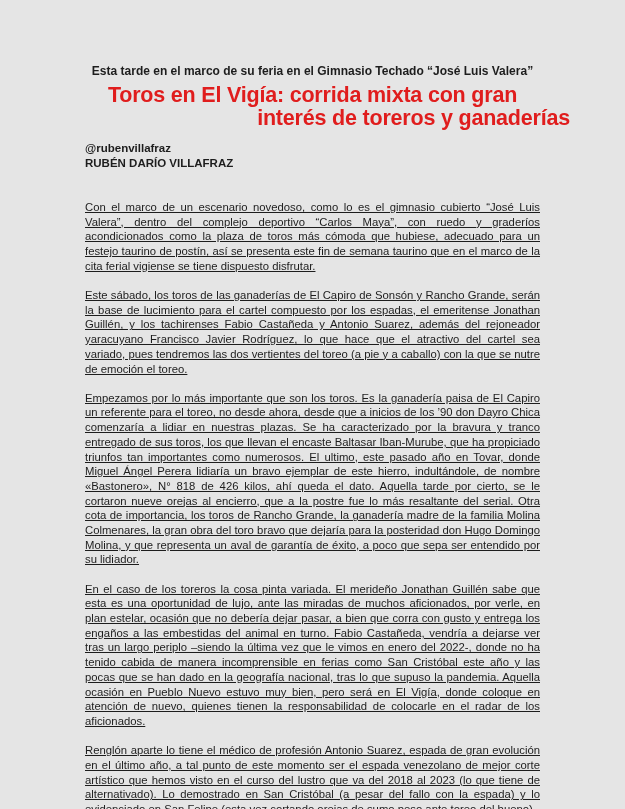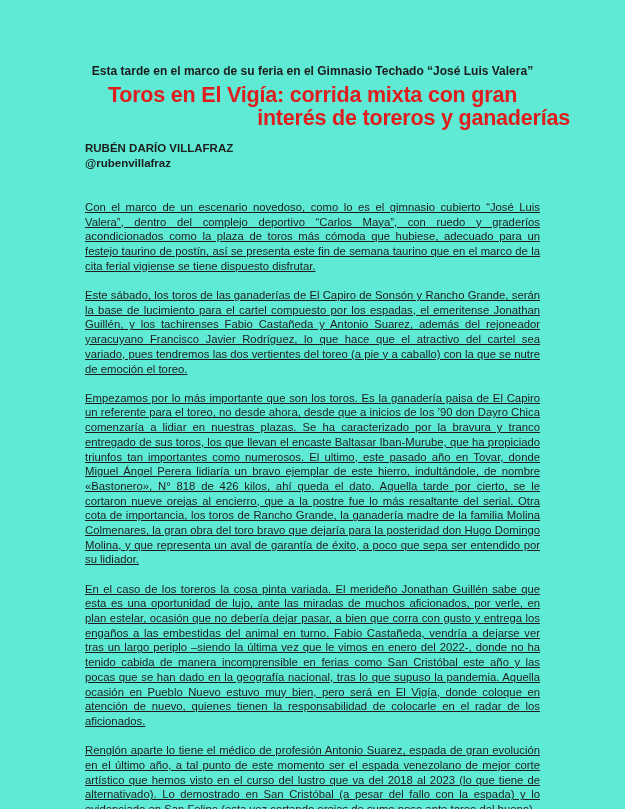--- a/index.html
+++ b/index.html
@@ -5,21 +5,21 @@
   html, body {
     margin: 0;
     padding: 0;
     background: #ffffff;
   }
   .page {
     position: relative;
     width: 625px;
     height: 809px;
     margin: 0 auto;
-    background: #5eead4;
+    background: #e5e5e5;
     box-sizing: border-box;
     padding: 64px 85px 0 85px;
     font-family: "Liberation Sans", sans-serif;
     color: #1d1d1d;
     overflow: hidden;
   }
   .kicker {
     text-align: center;
     font-weight: bold;
     font-size: 12px;
@@ -63,22 +63,22 @@
 <div class="page">
 
   <div class="kicker">Esta tarde en el marco de su feria en el Gimnasio Techado “José Luis Valera”</div>
 
   <h1 class="headline" style="margin-block:2px 0;">
     <span class="line" style="color: rgb(224, 29, 29);">Toros en El Vigía: corrida mixta con gran</span>
     <span class="line" style="color: rgb(224, 29, 29); text-align: right;">interés de toreros y ganaderías</span>
   </h1>
 
   <div class="byline">
+    <div>@rubenvillafraz</div>
     <div>RUBÉN DARÍO VILLAFRAZ</div>
-    <div>@rubenvillafraz</div>
   </div>
 
   <div class="article">
     <p>Con el marco de un escenario novedoso, como lo es el gimnasio cubierto “José Luis Valera”, dentro del complejo deportivo “Carlos Maya”, con ruedo y graderíos acondicionados como la plaza de toros más cómoda que hubiese, adecuado para un festejo taurino de postín, así se presenta este fin de semana taurino que en el marco de la cita ferial vigiense se tiene dispuesto disfrutar.</p>
     <p>Este sábado, los toros de las ganaderías de El Capiro de Sonsón y Rancho Grande, serán la base de lucimiento para el cartel compuesto por los espadas, el emeritense Jonathan Guillén, y los tachirenses Fabio Castañeda y Antonio Suarez, además del rejoneador yaracuyano Francisco Javier Rodríguez, lo que hace que el atractivo del cartel sea variado, pues tendremos las dos vertientes del toreo (a pie y a caballo) con la que se nutre de emoción el toreo.</p>
     <p>Empezamos por lo más importante que son los toros. Es la ganadería paisa de El Capiro un referente para el toreo, no desde ahora, desde que a inicios de los ’90 don Dayro Chica comenzaría a lidiar en nuestras plazas. Se ha caracterizado por la bravura y tranco entregado de sus toros, los que llevan el encaste Baltasar Iban-Murube, que ha propiciado triunfos tan importantes como numerosos. El ultimo, este pasado año en Tovar, donde Miguel Ángel Perera lidiaría un bravo ejemplar de este hierro, indultándole, de nombre «Bastonero», N° 818 de 426 kilos,  ahí queda el dato. Aquella tarde por cierto, se le cortaron nueve orejas al encierro, que a la postre fue lo más resaltante del serial. Otra cota de importancia, los toros de Rancho Grande, la ganadería madre de la familia Molina Colmenares, la gran obra del toro bravo que dejaría para la posteridad don Hugo Domingo Molina, y que representa un aval de garantía de éxito, a poco que sepa ser entendido por su lidiador.</p>
     <p>En el caso de los toreros la cosa pinta variada. El merideño Jonathan Guillén sabe que esta es una oportunidad de lujo, ante las miradas de muchos aficionados, por verle, en plan estelar, ocasión que no debería dejar pasar, a bien que corra con gusto y entrega los engaños a las embestidas del animal en turno. Fabio Castañeda, vendría a dejarse ver tras un largo periplo –siendo la última vez que le vimos en enero del 2022-, donde no ha tenido cabida de manera incomprensible en ferias como San Cristóbal este año y las pocas que se han dado en la geografía nacional, tras lo que supuso la pandemia. Aquella ocasión en Pueblo Nuevo estuvo muy bien, pero será en El Vigía, donde coloque en atención de nuevo, quienes tienen la responsabilidad de colocarle en el radar de los aficionados.</p>
     <p>Renglón aparte lo tiene el médico de profesión Antonio Suarez, espada de gran evolución en el último año, a tal punto de este momento ser el espada venezolano de mejor corte artístico que hemos visto en el curso del lustro que va del 2018 al 2023 (lo que tiene de alternativado). Lo demostrado en San Cristóbal (a pesar del fallo con la espada) y lo evidenciado en San Felipe (esta vez cortando orejas de sumo peso ante toreo del bueno),</p>
   </div>
 

